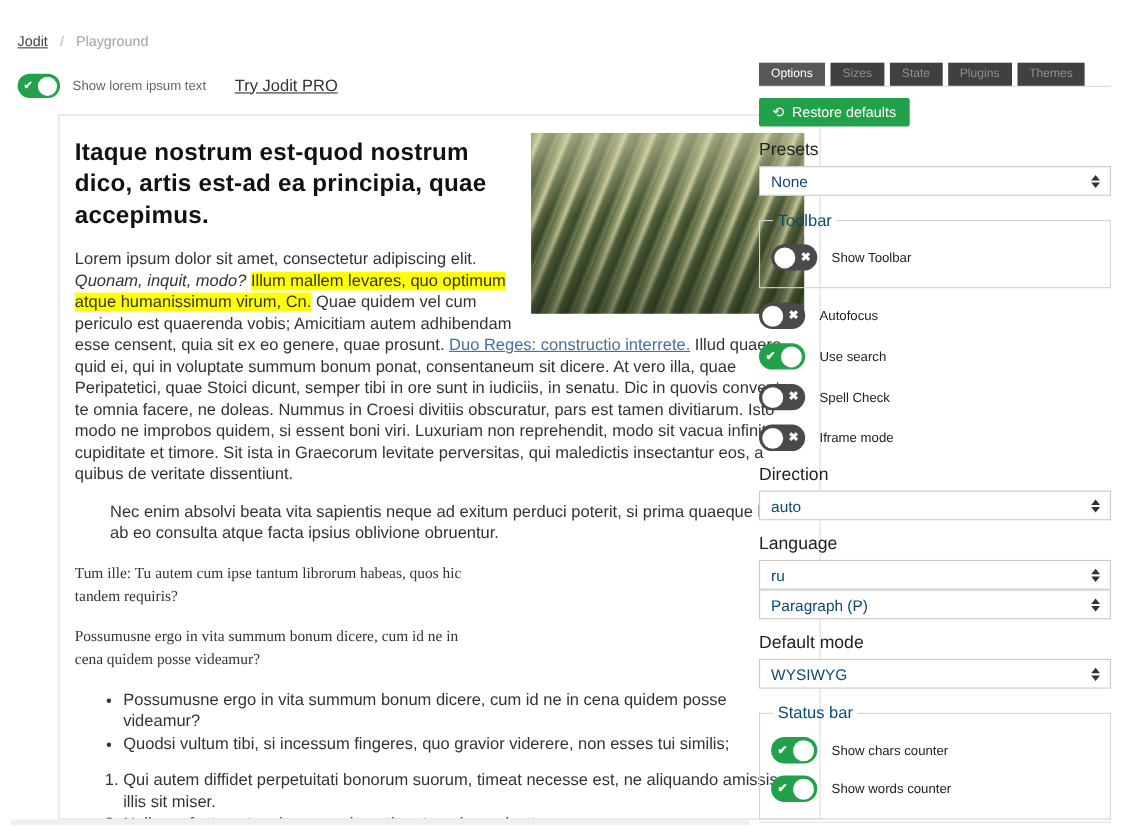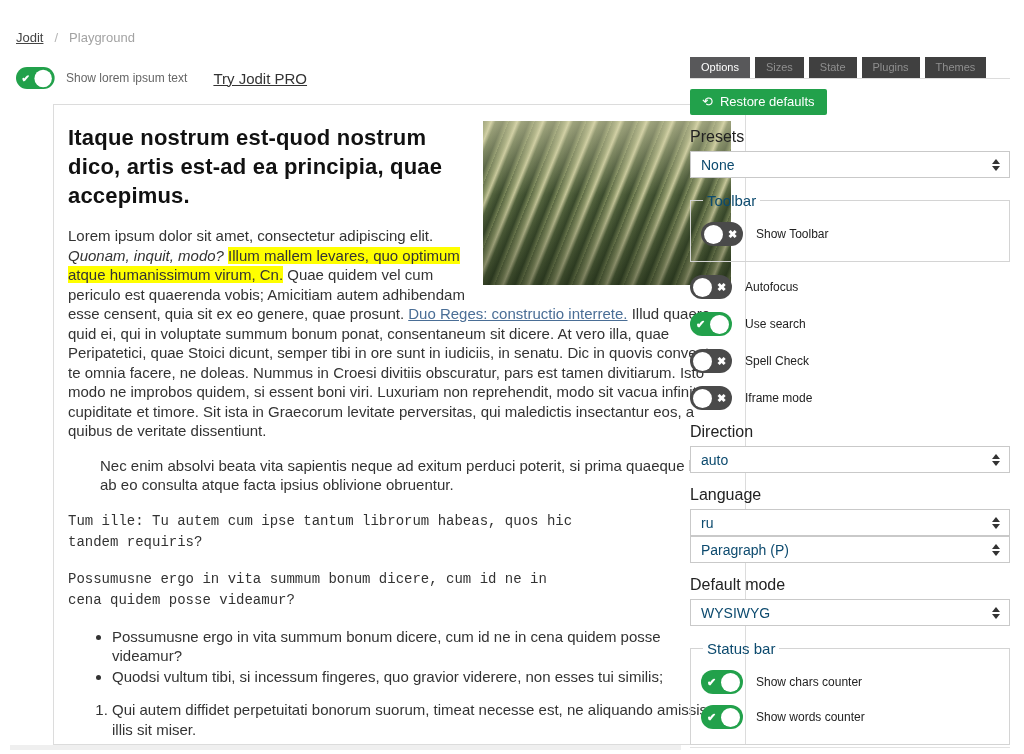--- a/index.html
+++ b/index.html
@@ -40,21 +40,21 @@
         repeating-linear-gradient(112deg, #5d6b45 0px, #939c6d 5px, #c9c99c 8px, #55653f 12px, #39492c 19px, #7d8a5b 24px),
         #5d6b45;
       cursor:pointer; }
 
   .editor h2 { font-size:22px; line-height:1.32; margin:6px 0 16px; color:#111; letter-spacing:.2px; }
   .editor p { margin:0 0 15px; }
   .editor .it { font-style:italic; }
   .editor .hl { background:#ffff00; }
   .editor .doclink { color:#4a6e96; text-decoration:underline; cursor:pointer; }
   .editor blockquote { margin:15px 0 15px 32px; padding:0; }
-  .editor pre { font-family:Liberation Mono, monospace; font-size:14px; line-height:1.5;
+  .editor pre { font-family:Liberation Serif, serif; font-size:14px; line-height:1.5;
                 margin:16px 0; white-space:pre-wrap; }
   .editor ul, .editor ol { margin:14px 0; padding-left:44px; }
   .editor li { margin:1px 0; }
 
   
   .panel { position:absolute; left:690px; top:57px; width:320px; }
   .tabs { display:flex; gap:5px; border-bottom:1px solid #dcdcdc; }
   .tab { font-size:11px; padding:4px 11px 5px; background:#404040; color:#8f8f8f; cursor:pointer; white-space:nowrap; }
   .tab.active { background:#58585a; color:#fff; }
 

